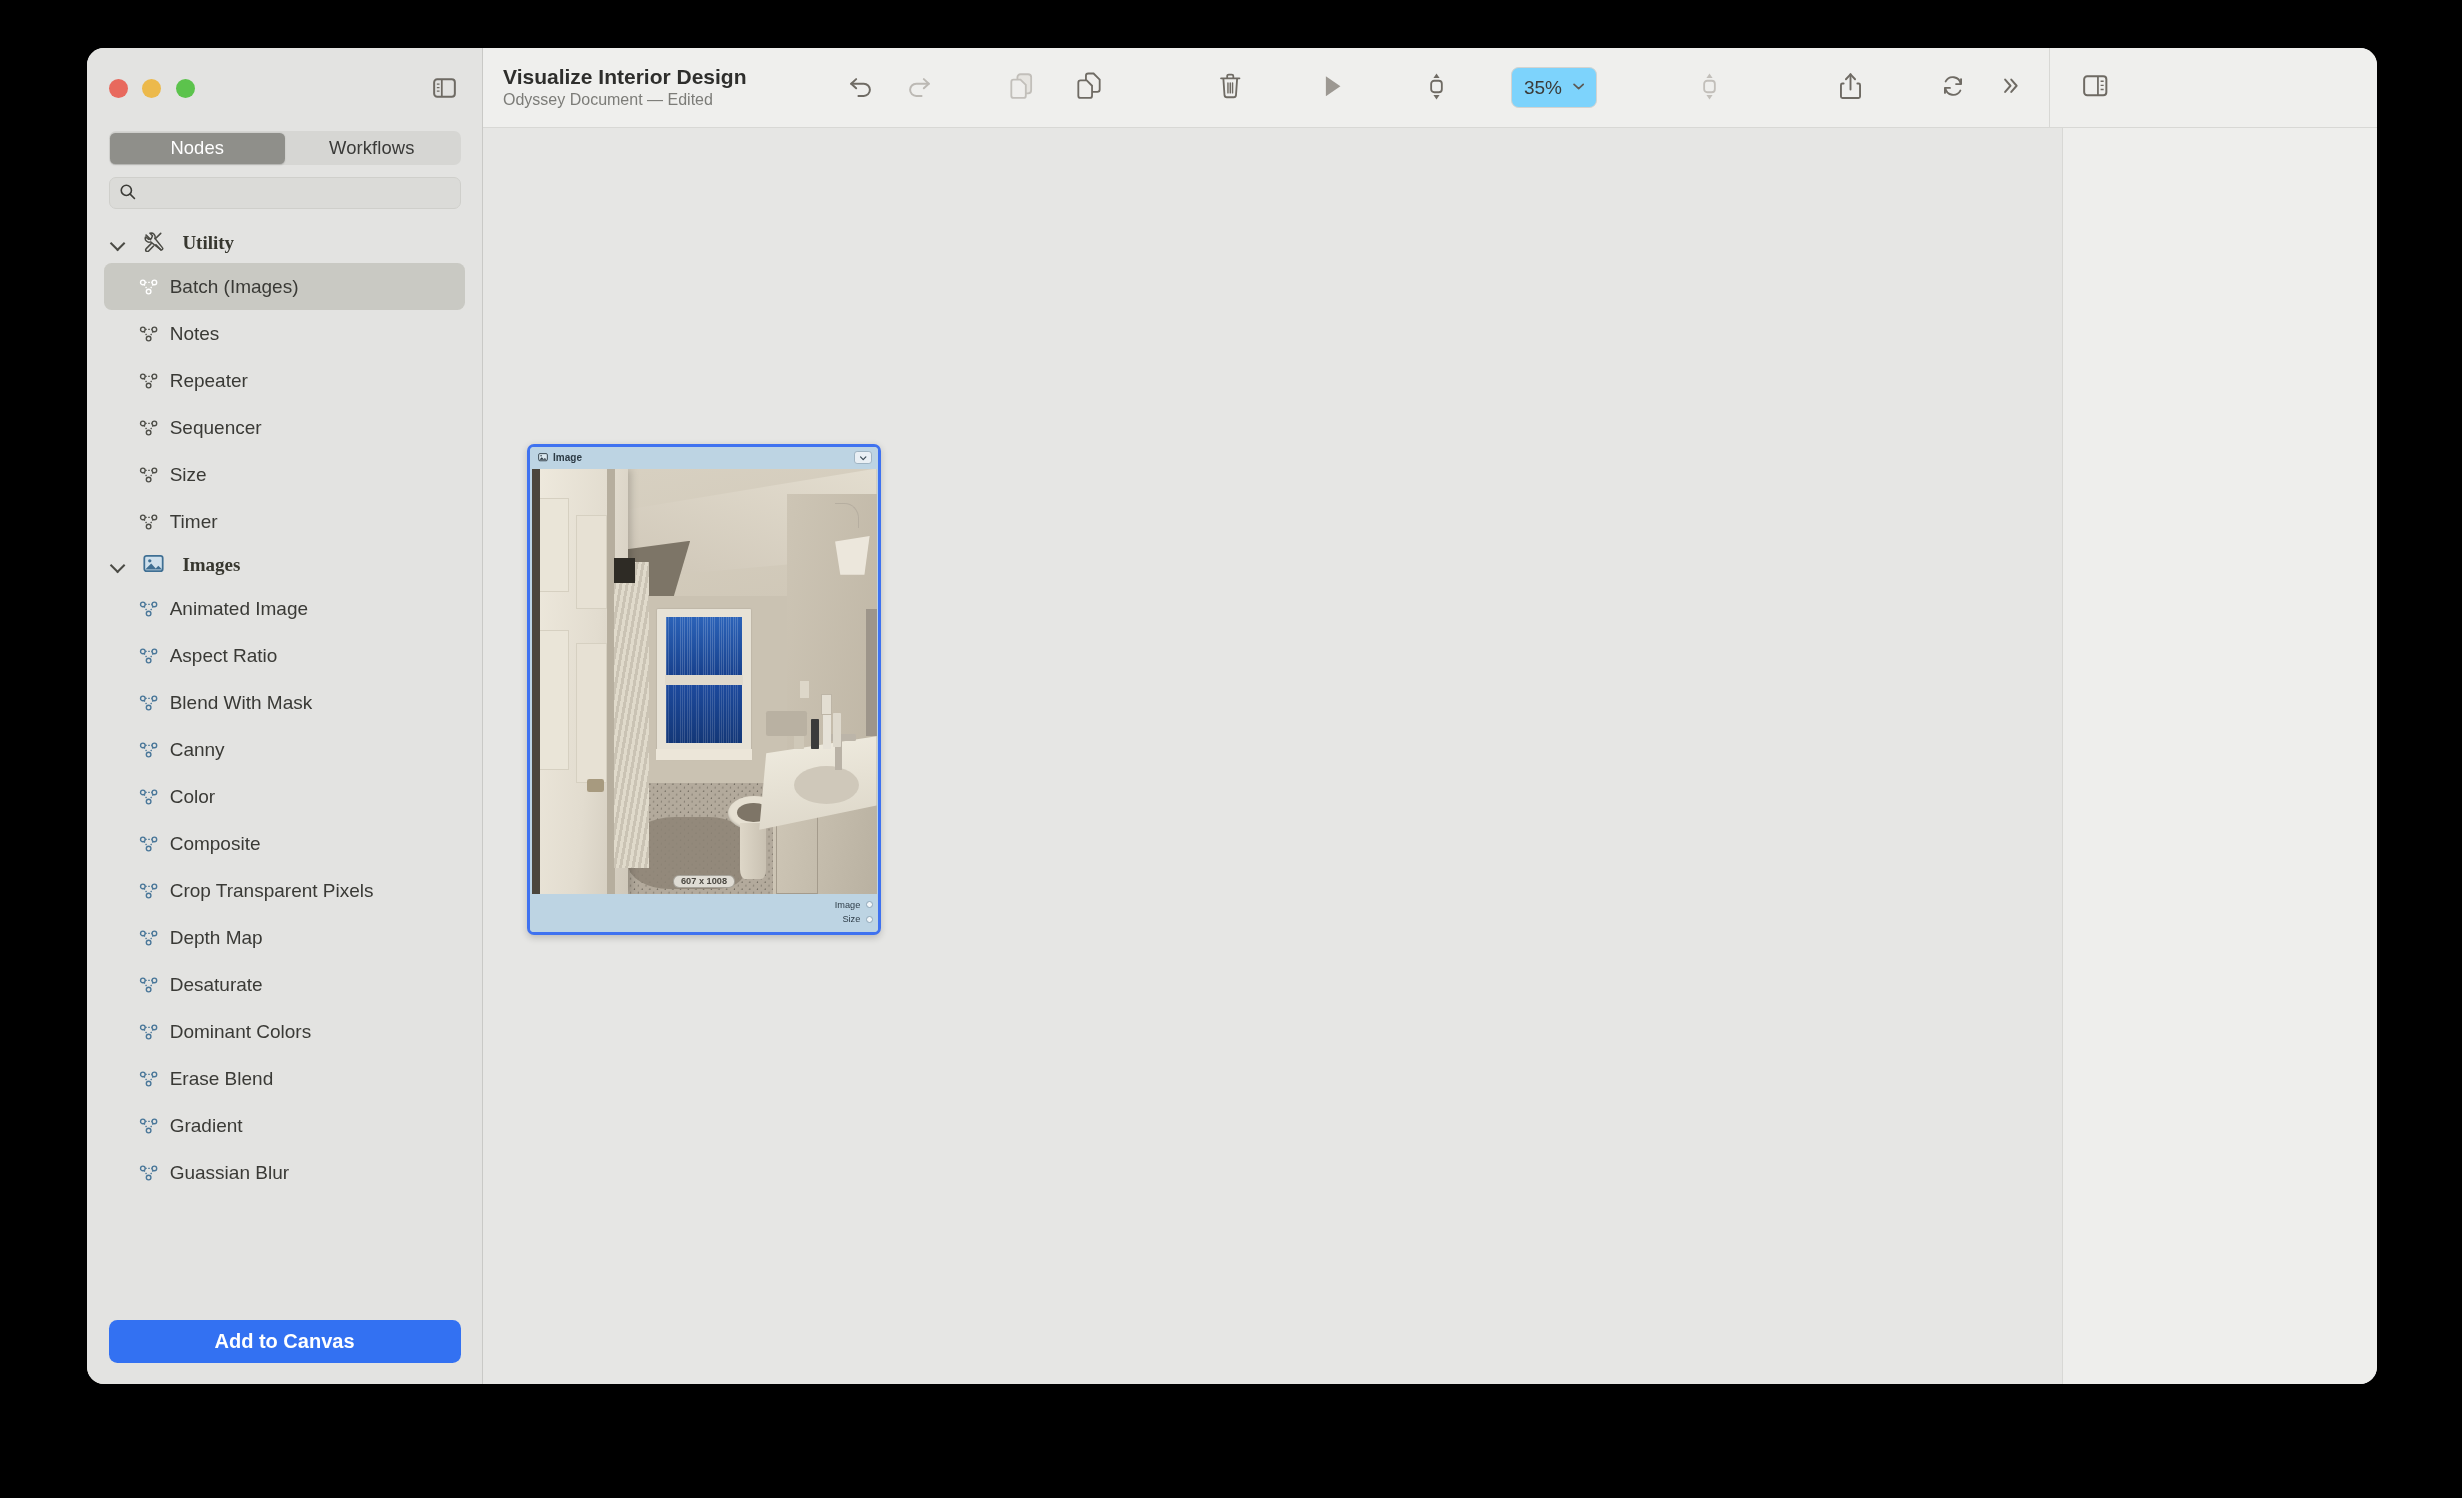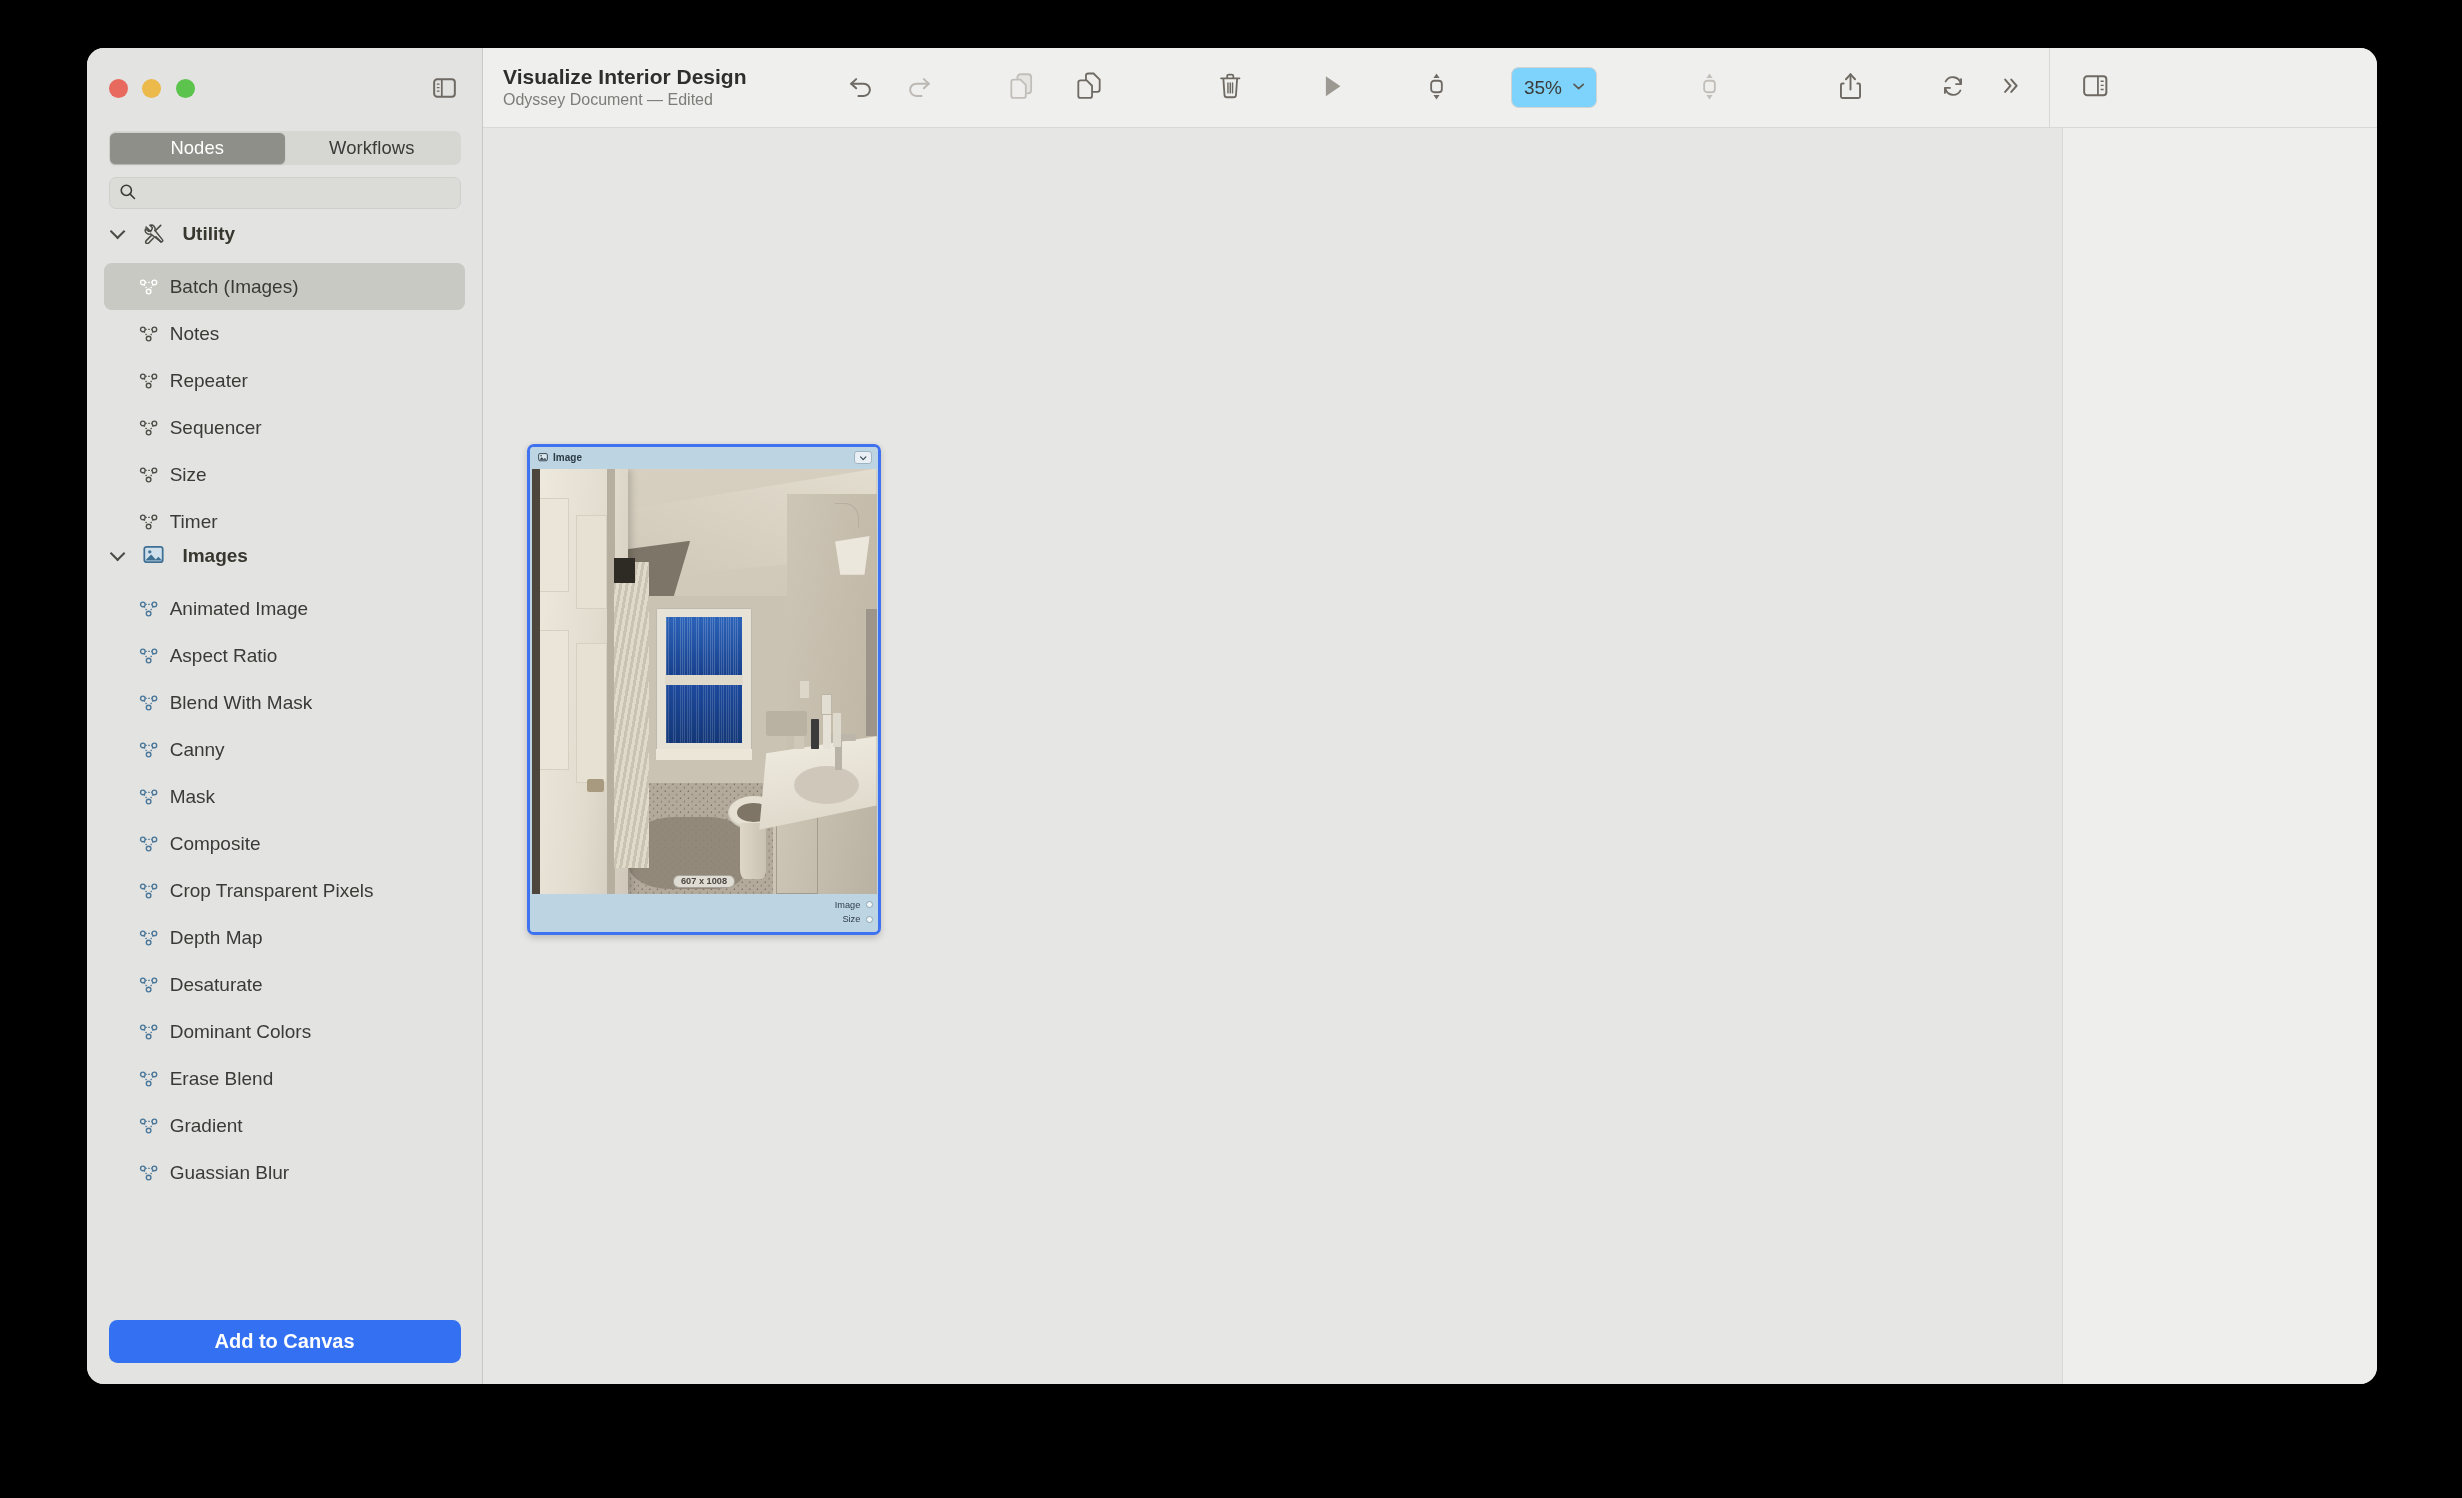--- a/index.html
+++ b/index.html
@@ -104,24 +104,25 @@
     font-family: "Liberation Sans", sans-serif;
   }
   
   #node-list {
     flex: 1;
     overflow: hidden;
     padding: 14px 17px 0 17px;
   }
   .group-header {
     display: flex;
-    align-items: flex-start;
+    align-items: center;
     gap: 18px;
     height: 40px;
     padding-left: 6.1px;
+    font-family: Liberation Serif, serif;
   }
   .group-label {
     font-size: 19px;
     font-weight: bold;
     color: #37372f;
   }
   .chevron-down {
     width: 15.3px; height: 15.3px;
     position: relative;
     flex-shrink: 0;
@@ -521,21 +522,21 @@
 
         <div class="node-row">
           <span class="node-icon">
             <svg width="20" height="20" viewBox="0 0 26 26" fill="none">
               <circle cx="5" cy="7" r="3" stroke="#4a7799" stroke-width="1.8"></circle>
               <circle cx="20" cy="7" r="3" stroke="#4a7799" stroke-width="1.8"></circle>
               <circle cx="12.5" cy="19" r="3" stroke="#4a7799" stroke-width="1.8"></circle>
               <path d="M8 7 H17 M6.4 9.6 L11 16.4 M18.6 9.6 L14 16.4" stroke="#4a7799" stroke-width="1.6" stroke-dasharray="2 2"></path>
             </svg>
           </span>
-          <span class="node-label">Mask</span>
+          <span class="node-label">Color</span>
         </div>
 
         <div class="node-row">
           <span class="node-icon">
             <svg width="20" height="20" viewBox="0 0 26 26" fill="none">
               <circle cx="5" cy="7" r="3" stroke="#4a7799" stroke-width="1.8"></circle>
               <circle cx="20" cy="7" r="3" stroke="#4a7799" stroke-width="1.8"></circle>
               <circle cx="12.5" cy="19" r="3" stroke="#4a7799" stroke-width="1.8"></circle>
               <path d="M8 7 H17 M6.4 9.6 L11 16.4 M18.6 9.6 L14 16.4" stroke="#4a7799" stroke-width="1.6" stroke-dasharray="2 2"></path>
             </svg>

